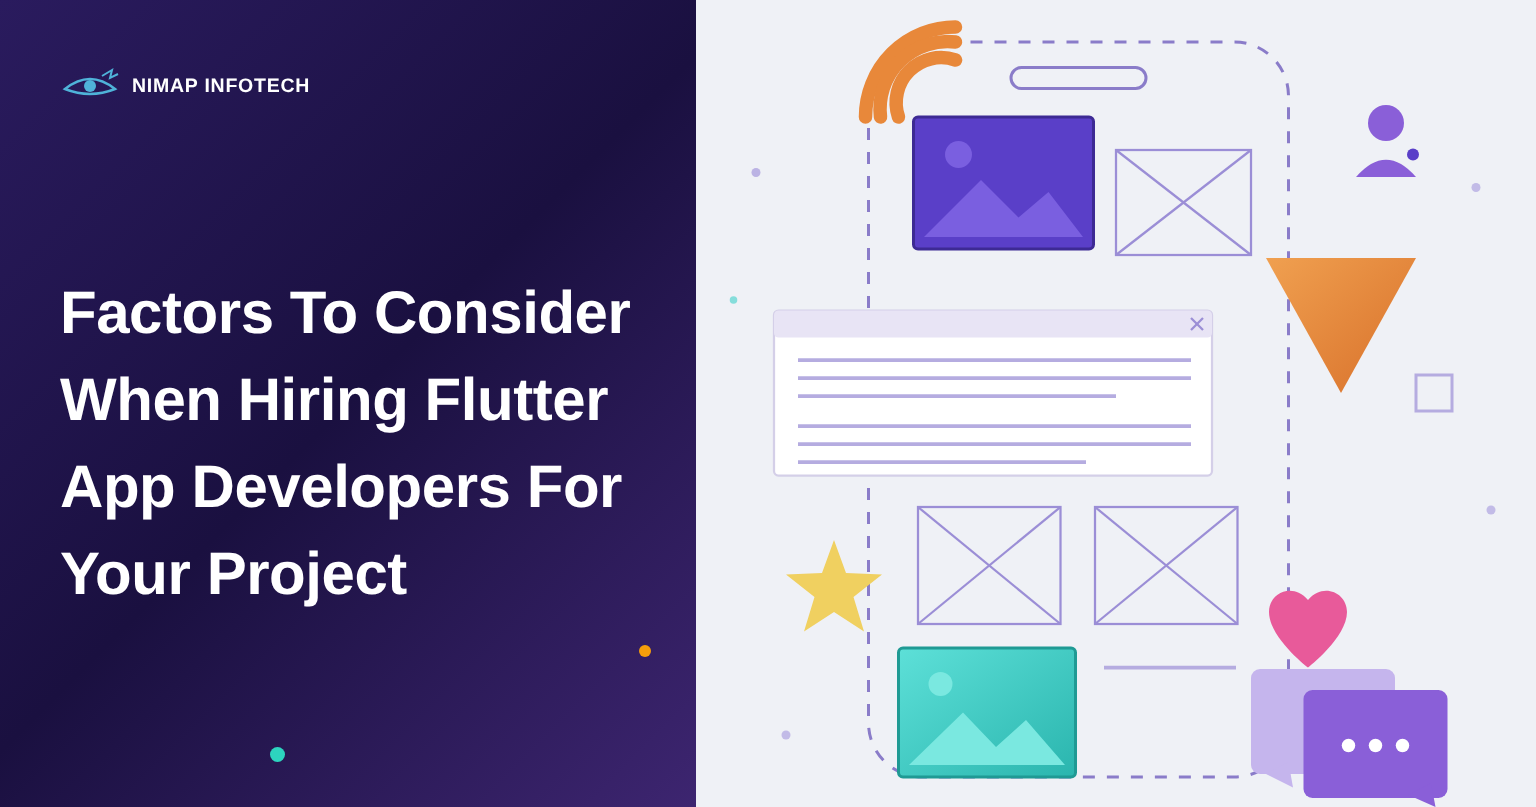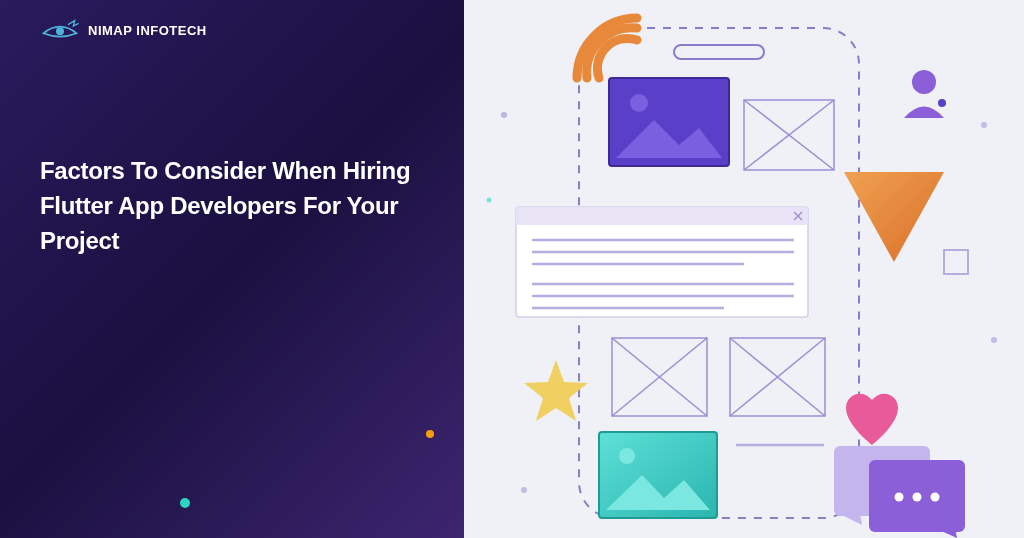--- a/index.html
+++ b/index.html
@@ -8,40 +8,40 @@
       height: 538px;
       display: flex;
       font-family: -apple-system, BlinkMacSystemFont, 'Segoe UI', Arial, sans-serif;
       overflow: hidden;
     }
     .left-panel {
       width: 464px;
       height: 538px;
       background: linear-gradient(135deg, #2a1b5e 0%, #1a1040 50%, #3d2570 100%);
       position: relative;
-      padding: 16px 40px;
+      padding: 42px 40px;
     }
     .logo-area {
       display: flex;
       align-items: center;
       gap: 8px;
     }
     .logo-mark {
       width: 40px;
       height: 28px;
     }
     .logo-text {
       color: #fff;
       font-size: 13px;
       font-weight: 600;
       letter-spacing: 0.5px;
     }
     .headline {
       color: #fff;
-      font-size: 24px;
+      font-size: 40px;
       font-weight: 700;
       line-height: 1.45;
       margin-top: 110px;
       letter-spacing: -0.3px;
     }
     .dot-teal {
       position: absolute;
       width: 10px;
       height: 10px;
       border-radius: 50%;

